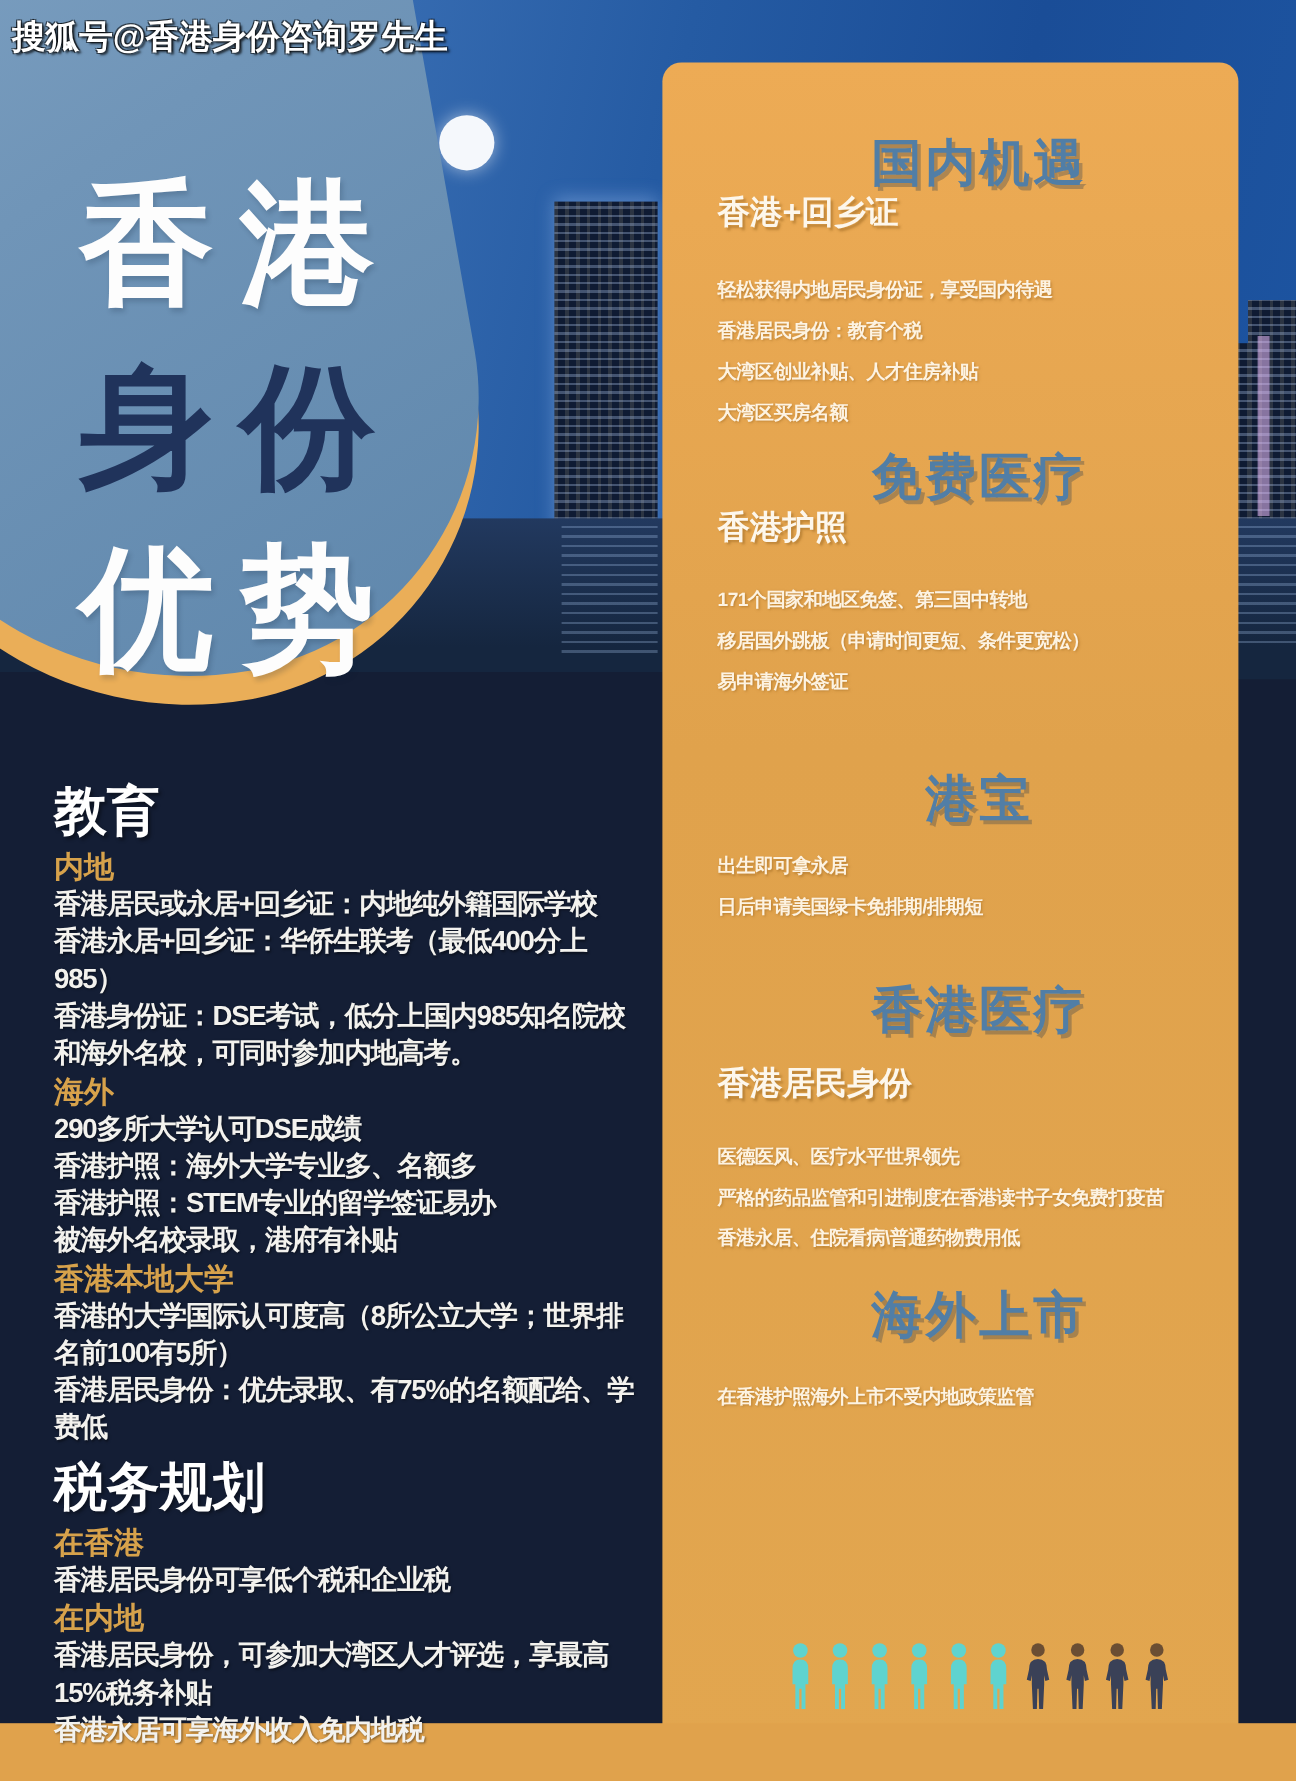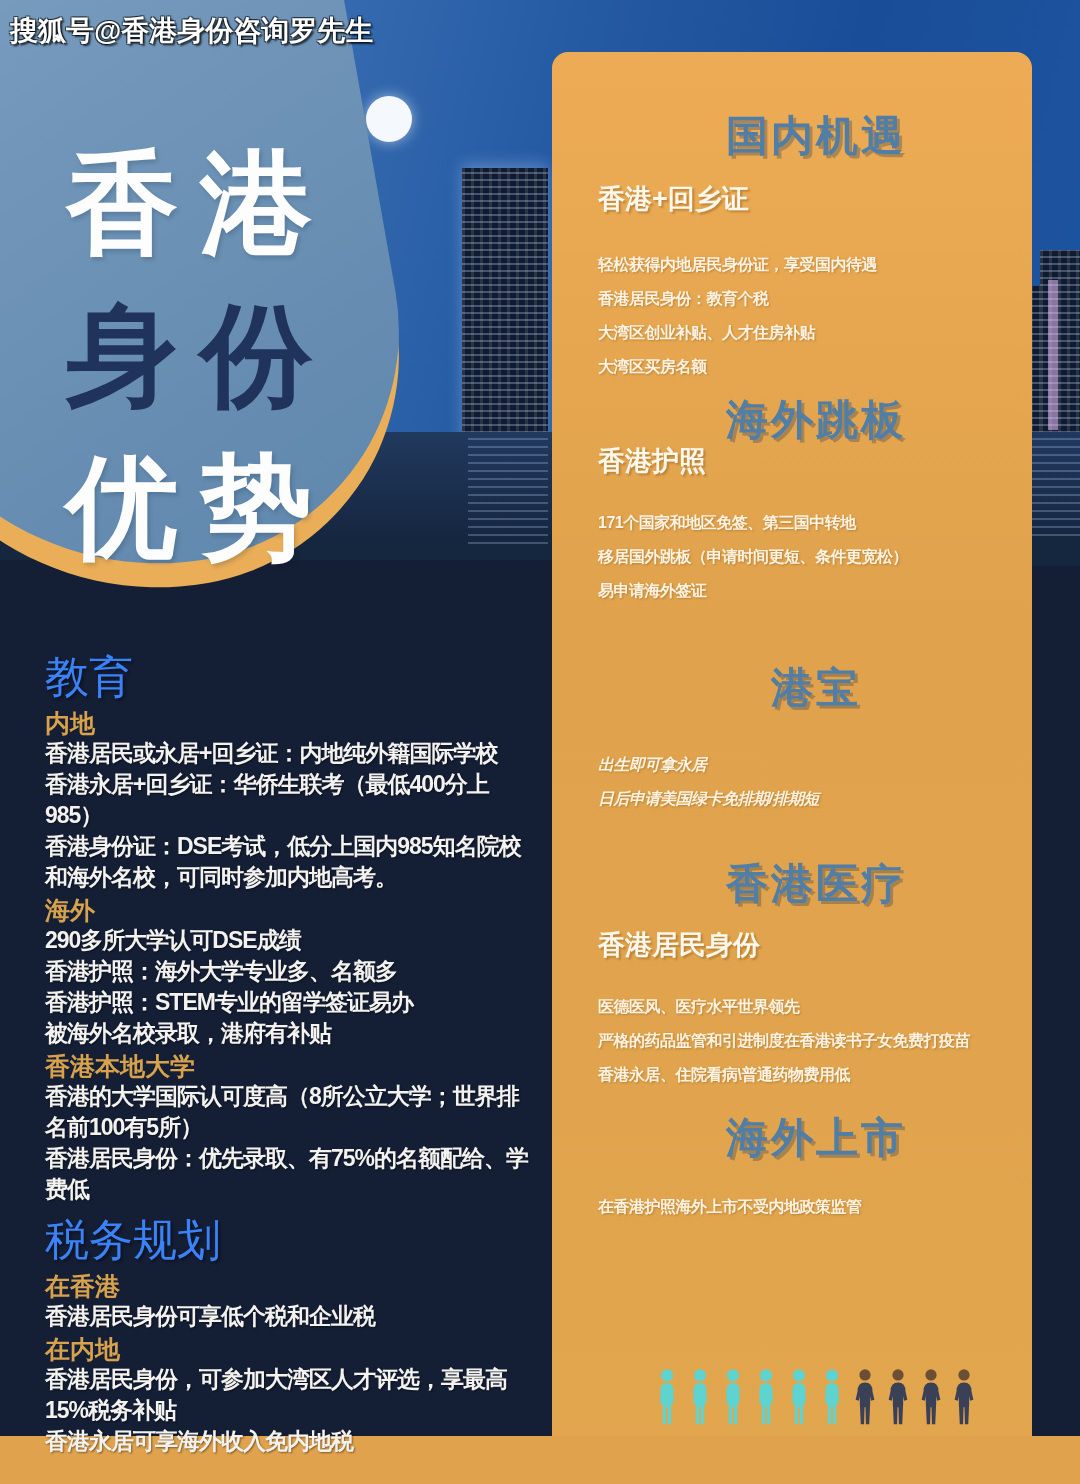--- a/index.html
+++ b/index.html
@@ -40,37 +40,37 @@
     border-radius:120px 150px 240px 300px;transform:rotate(-10deg);}
   .hero-title{position:absolute;left:66px;top:128px;width:360px;
     font-weight:900;font-size:112px;line-height:152px;letter-spacing:22px;color:#fdfdfd;
     text-shadow:2px 3px 4px rgba(10,25,50,.18);}
   .hero-title .l2{color:#20335b;text-shadow:none;}
   
   .watermark{position:absolute;left:10px;top:12px;font-size:28px;font-weight:900;color:#fff;
     text-shadow:-1px -1px 0 rgba(0,0,0,.55),1px -1px 0 rgba(0,0,0,.55),-1px 1px 0 rgba(0,0,0,.55),2px 2px 2px rgba(0,0,0,.7);}
   
   .left-content{position:absolute;left:45px;top:652px;width:495px;color:#f3f2ee;}
-  .lp-heading{font-size:44px;line-height:50px;font-weight:400;margin:0 0 6px;color:#3b82f6;
+  .lp-heading{font-size:44px;line-height:50px;font-weight:700;margin:0 0 6px;color:#ffffff;
     text-shadow:2px 2px 3px rgba(0,0,0,.4);}
   .lp-heading.second{margin-top:10px;}
   .glabel{font-size:25px;line-height:30px;font-weight:900;margin-top:2px;color:var(--gold,#d7a24b);}
   .gline{font-size:23px;line-height:31px;font-weight:700;letter-spacing:-1px;
     text-shadow:1px 1px 2px rgba(0,0,0,.45);}
   
   .right-content{position:absolute;left:598px;top:112px;width:436px;}
   .rp-heading{font-size:42px;line-height:48px;font-weight:900;letter-spacing:3px;
     color:var(--heading-blue,#517ea6);text-shadow:3px 3px 0 rgba(32,52,76,.30);text-align:center;}
   .rp-sub{font-size:27px;line-height:34px;font-weight:800;color:#fdf7ec;
     text-shadow:2px 2px 2px rgba(140,90,25,.45);}
   .rp-body{color:#fdf3e2;font-size:16px;line-height:34px;font-weight:700;letter-spacing:-0.5px;
     text-shadow:1px 1px 2px rgba(150,95,25,.5);}
-  .s1 .rp-sub{margin-top:22px;} .s1 .rp-body{margin-top:32px;}
+  .s1 .rp-sub{} .s1 .rp-body{margin-top:32px;}
   .s2{margin-top:12px;} .s2 .rp-sub{margin-top:0;} .s2 .rp-body{margin-top:28px;}
-  .s3{margin-top:56px;} .s3 .rp-body{margin-top:36px;font-style:italic;}
+  .s3{margin-top:56px;} .s3 .rp-body{margin-top:16px;}
   .s4{margin-top:44px;} .s4 .rp-sub{margin-top:20px;} .s4 .rp-body{margin-top:28px;}
   .s5{margin-top:22px;} .s5 .rp-body{margin-top:28px;}
   
   .people{position:absolute;left:652px;top:1366px;display:flex;gap:3px;align-items:flex-end;}
   .person{width:30px;height:62px;display:block;}
   .person svg{width:100%;height:100%;display:block;}
   .person.teal .head,.person.teal .body{fill:var(--teal,#5fd3cf);}
   .person.dark .body{fill:var(--dark-person,#3a4157);}
   .person.dark .head{fill:var(--head-brown,#6b4e33);}
 </style>
@@ -137,21 +137,21 @@
       <div class="rp-sub">香港+回乡证</div>
       <div class="rp-body">
         <div>轻松获得内地居民身份证，享受国内待遇</div>
         <div>香港居民身份：教育个税</div>
         <div>大湾区创业补贴、人才住房补贴</div>
         <div>大湾区买房名额</div>
       </div>
     </div>
 
     <div class="rp-section s2">
-      <div class="rp-heading">海外跳板</div>
+      <div class="rp-heading">免费医疗</div>
       <div class="rp-sub">香港护照</div>
       <div class="rp-body">
         <div>171个国家和地区免签、第三国中转地</div>
         <div>移居国外跳板（申请时间更短、条件更宽松）</div>
         <div>易申请海外签证</div>
       </div>
     </div>
 
     <div class="rp-section s3">
       <div class="rp-heading">港宝</div>

